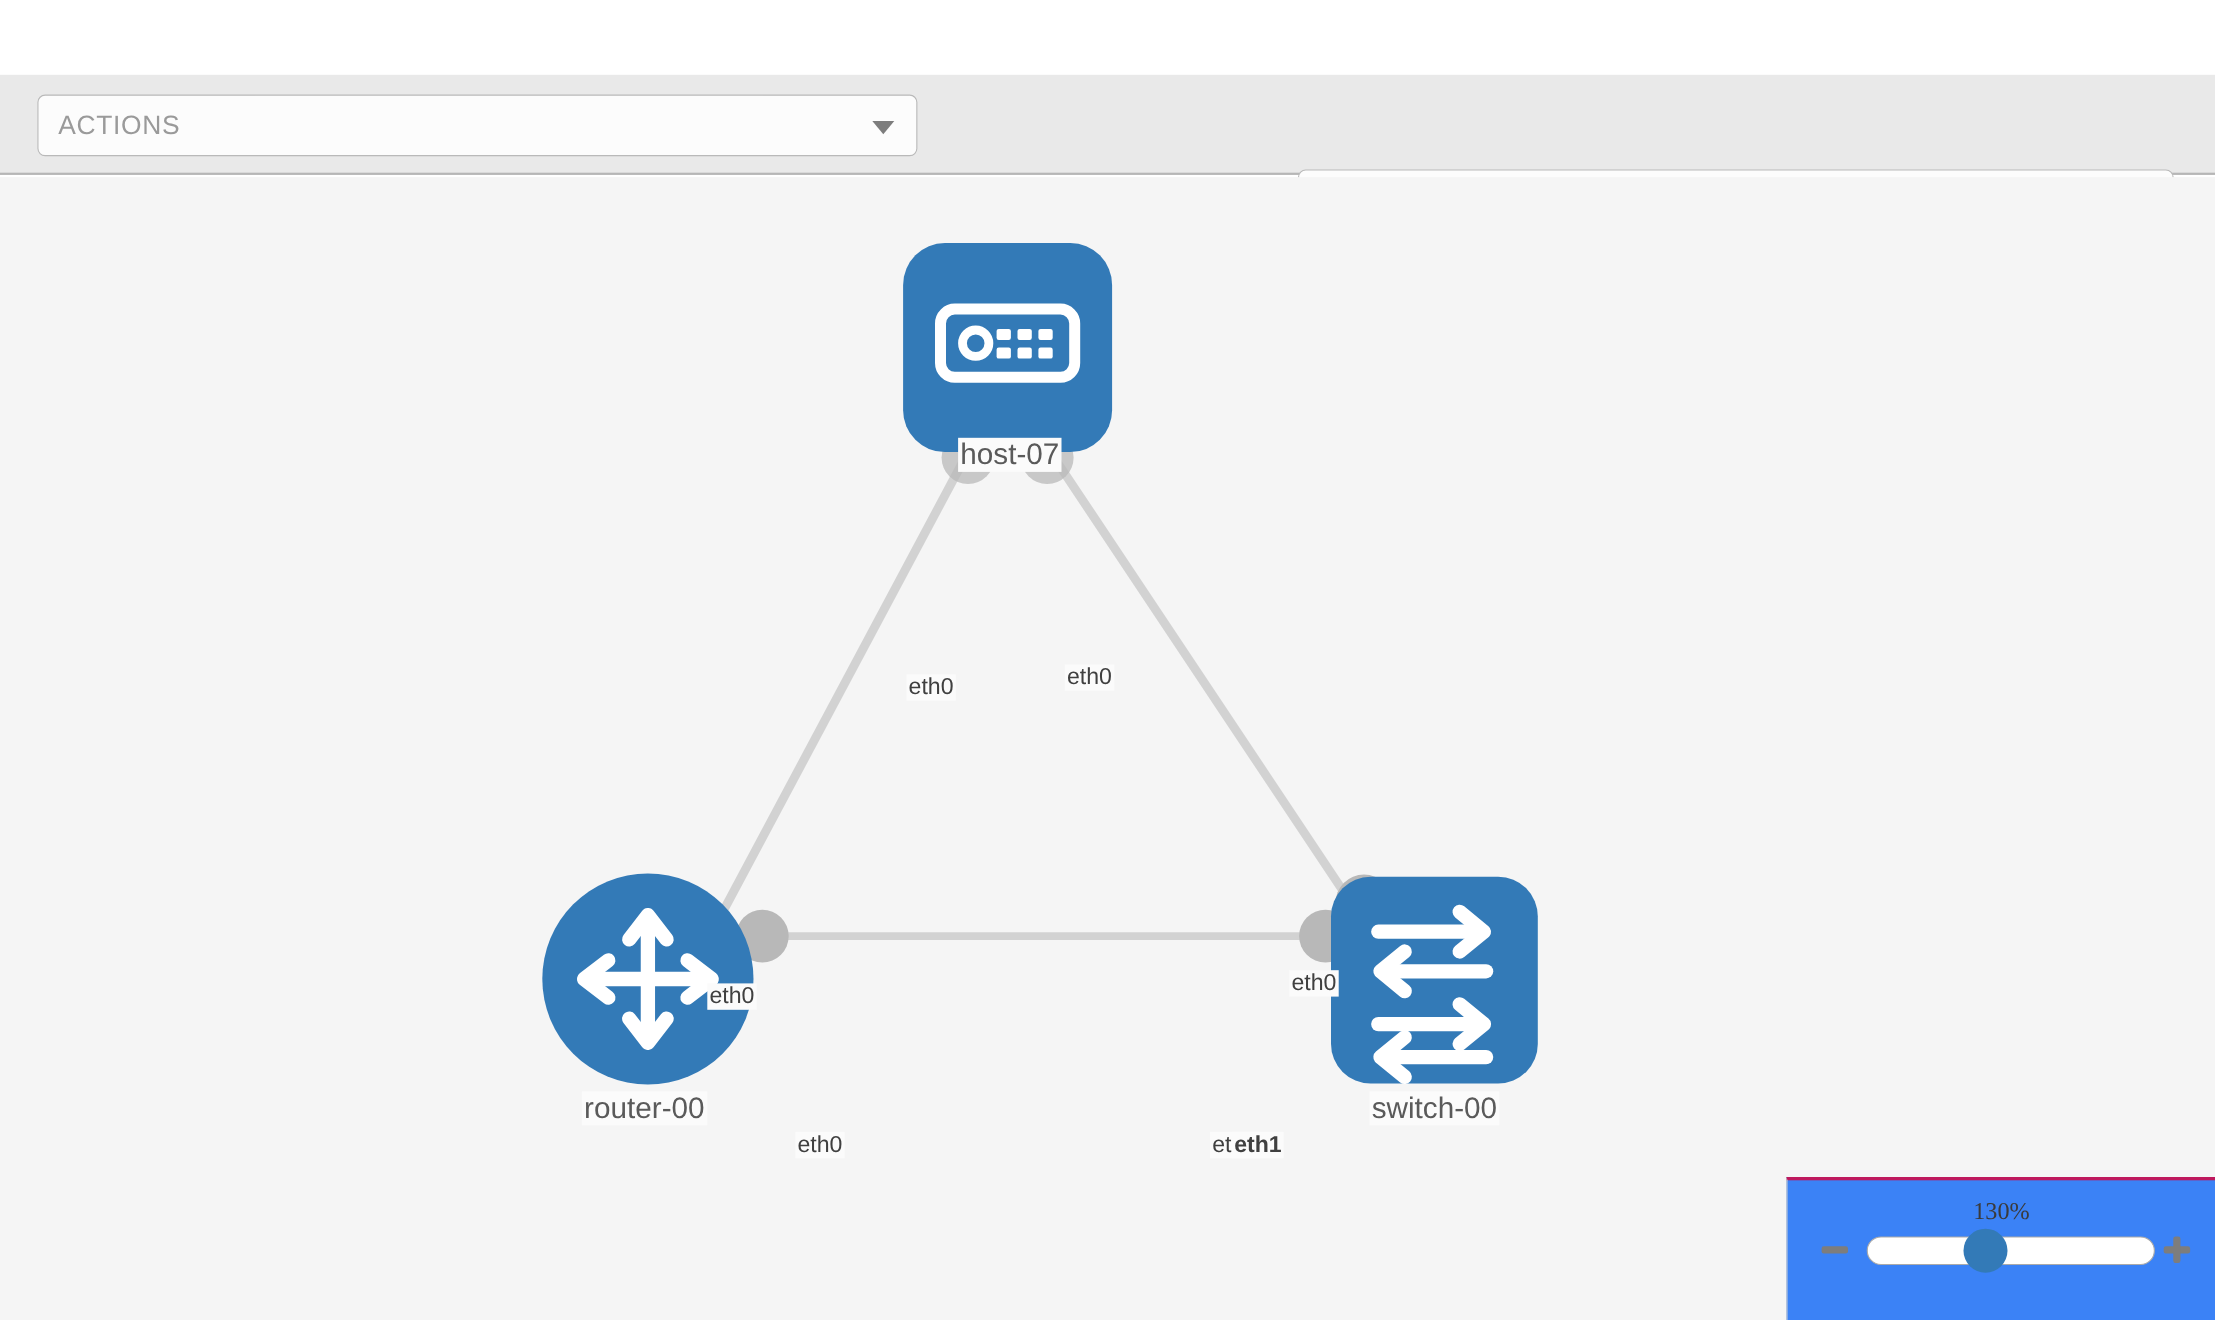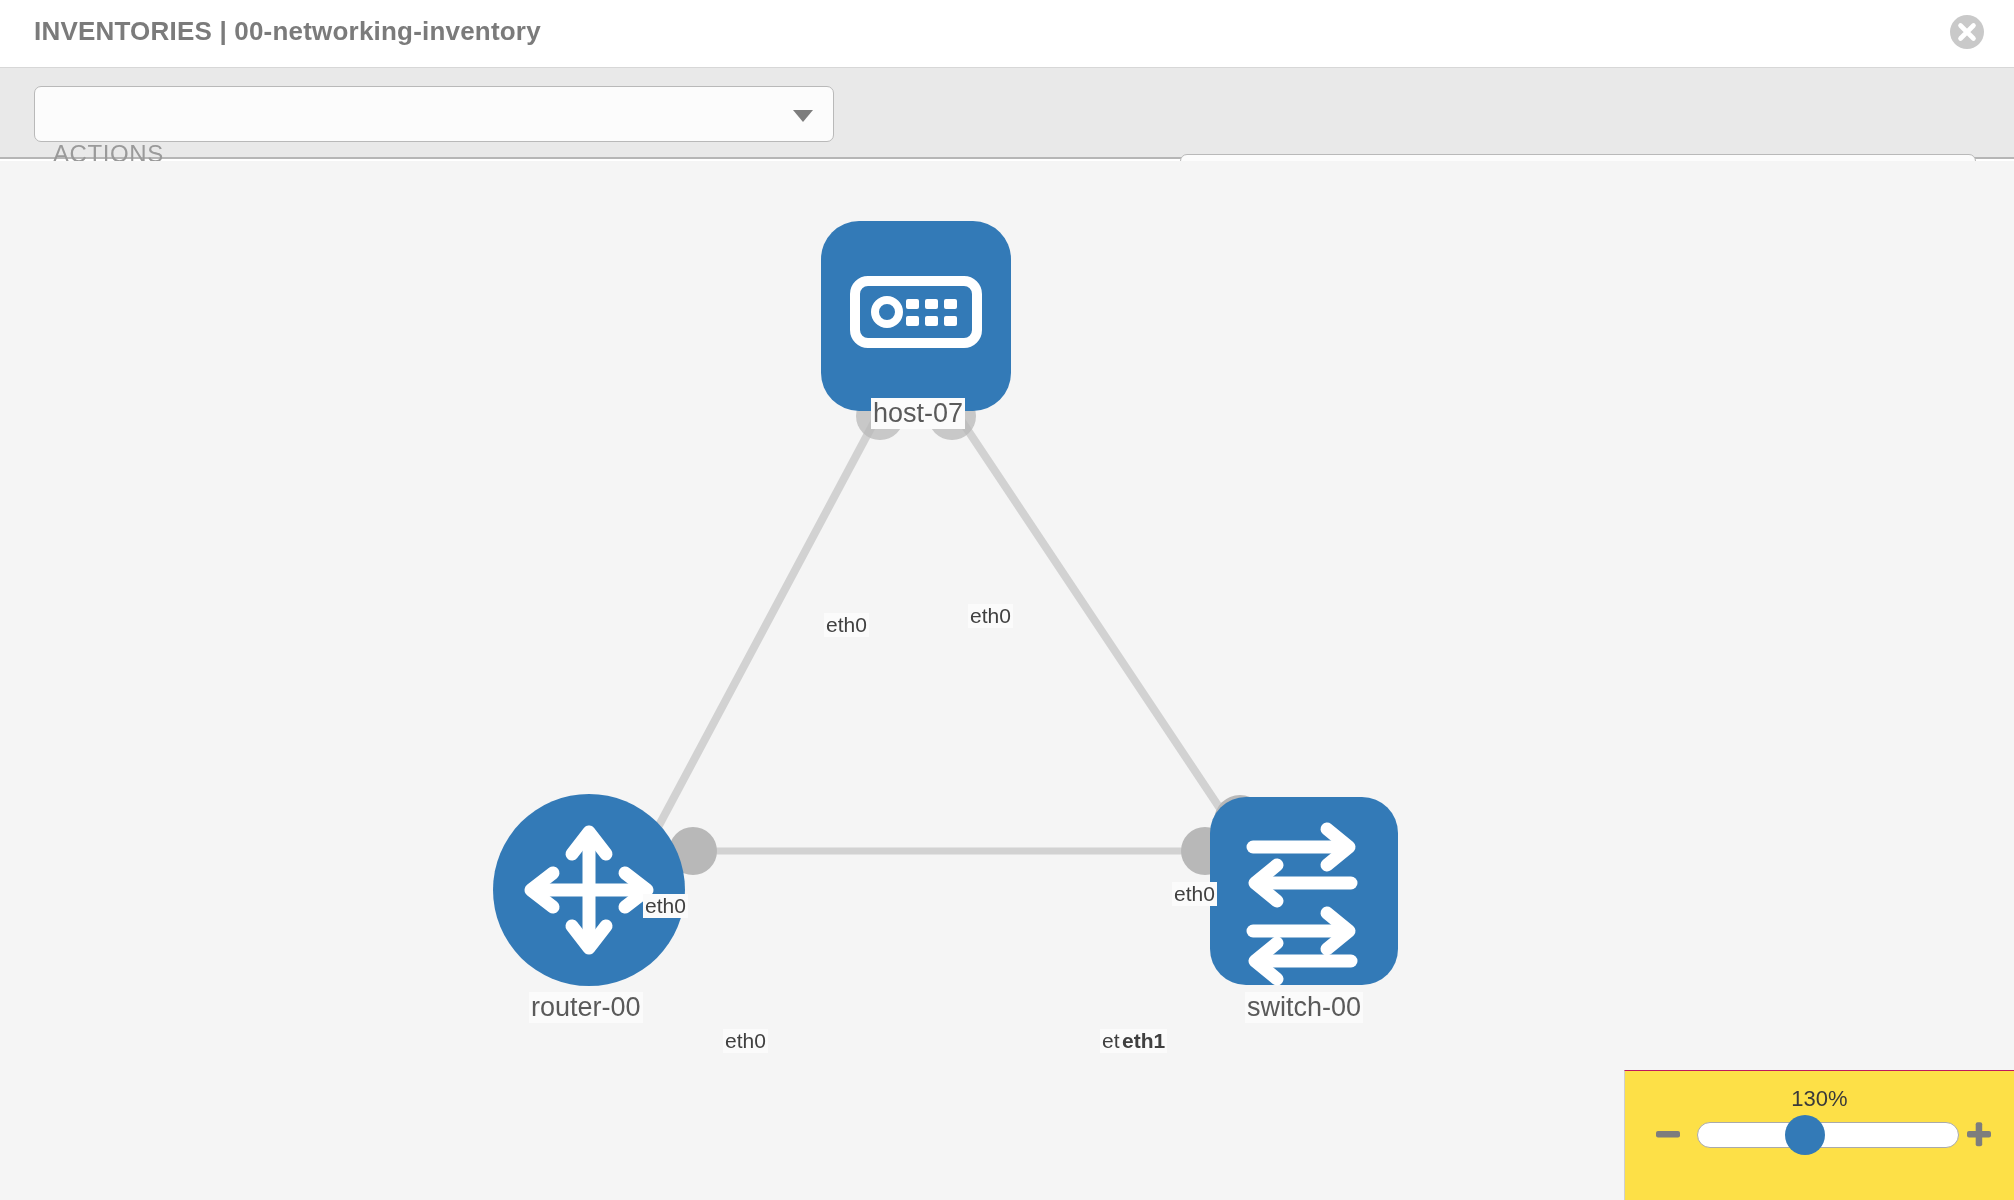--- a/index.html
+++ b/index.html
@@ -49,21 +49,20 @@
     position: absolute; left: 34px; top: 18px;
     width: 800px; height: 56px;
     background: #fcfcfc;
     border: 1px solid #b9b9b9;
     border-radius: 7px;
   }
   .actions-label {
     position: absolute; left: 18px; top: 14px;
     font-size: 24px; color: #9a9a9a;
     letter-spacing: 0.6px;
-    margin-top: 39px;
   }
   .caret {
     position: absolute; right: 20px; top: 23px;
     width: 0; height: 0;
     border-left: 10px solid transparent;
     border-right: 10px solid transparent;
     border-top: 12px solid #7d7d7d;
   }
 
   .tool-icon {
@@ -113,23 +112,24 @@
     color: #404040;
     background: #fbfbfb;
     white-space: nowrap;
     padding: 0 2px;
   }
 
   
   .zoom-panel {
     position: absolute; right: 0; bottom: 0;
     width: 390px; height: 130px;
-    background: #fde047;
-    border-top: 1px solid #be185d;
+    background: #3b82f6;
+    border-top: 3px solid #be185d;
     border-left: 1px solid #cfcfcf;
+    font-family: Liberation Serif, serif;
   }
   .zoom-value {
     position: absolute; top: 15px; left: 0; right: 0;
     text-align: center;
     font-size: 22px; color: #3a3a3a;
   }
   .zoom-minus, .zoom-plus {
     position: absolute; top: 46px;
     width: 34px; height: 34px;
     cursor: pointer;
@@ -150,29 +150,20 @@
     border-radius: 50%;
     background: #337ab7;
     cursor: pointer;
   }
 </style>
 </head>
 <body>
 
 <div id="app">
 
-  <div class="header">
-    <div class="header-title">INVENTORIES | 00-networking-inventory</div>
-    <div class="close-btn">
-      <svg width="38" height="38" viewBox="0 0 38 38" aria-hidden="true">
-        <circle cx="19" cy="19" r="17" fill="#c9c9c9"></circle>
-        <path d="M12.5 12.5 L25.5 25.5 M25.5 12.5 L12.5 25.5" stroke="#ffffff" stroke-width="4.6" stroke-linecap="round"></path>
-      </svg>
-    </div>
-  </div>
 
   <div class="toolbar">
 
     <div class="actions-select">
       <span class="actions-label">ACTIONS</span>
       <span class="caret"></span>
     </div>
 
     <div class="tool-icon wrench">
       <svg width="44" height="44" viewBox="0 0 44 44" aria-hidden="true">

